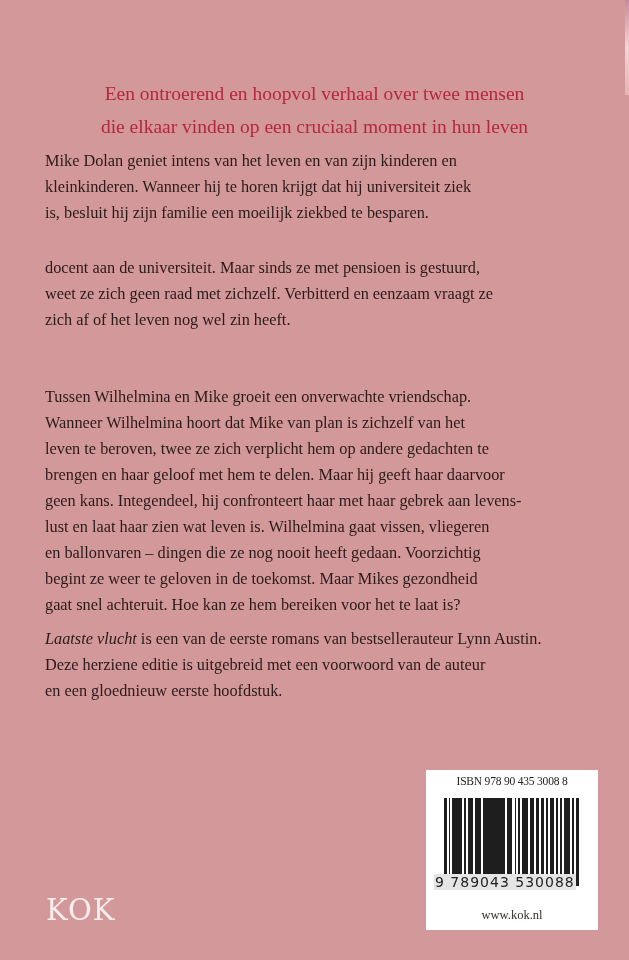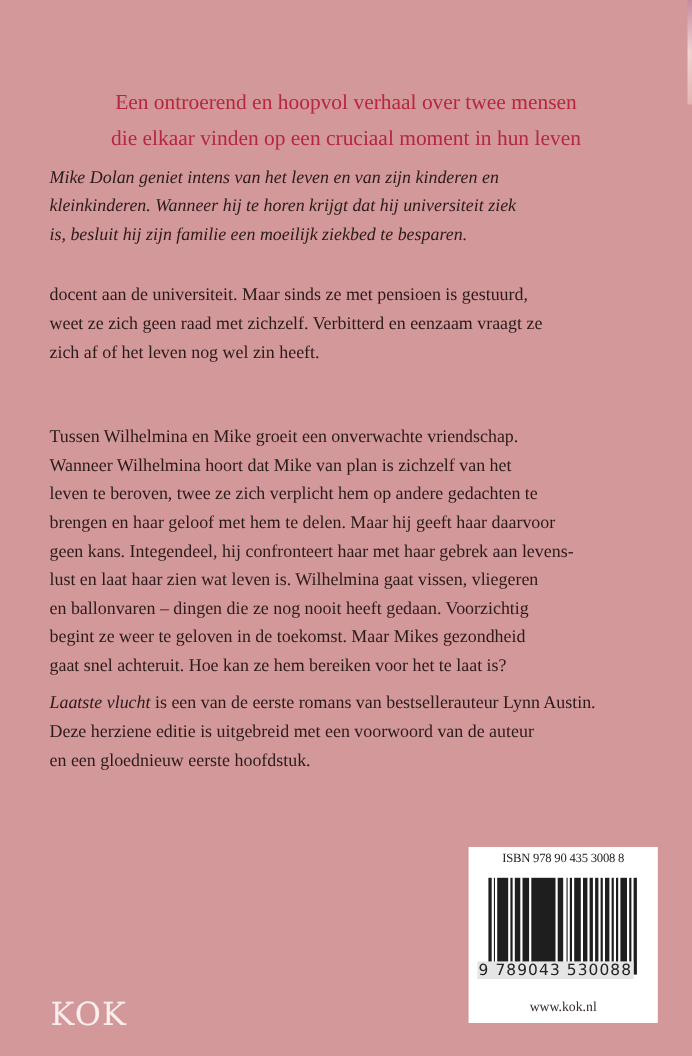--- a/index.html
+++ b/index.html
@@ -18,21 +18,21 @@
     .tagline {
       position: absolute; left: 0; right: 0; top: 55px;
       text-align: center; color: #b52640;
       font-size: 19.5px; line-height: 33px; margin-top: 22px;
     }
     .body-text {
       position: absolute; left: 45px; width: 540px;
       font-size: 16.3px; line-height: 26px; color: #2a1a1a;
     }
     .body-text p { margin: 0; }
-    .p1 { top: 148px; font-style: italic; }
+    .p1 { top: 148px; }
     .p2 { top: 255px; }
     .p3 { top: 384px; }
     .p4 { top: 626px; }
     .italic { font-style: italic; }
     .nur {
       position: absolute; right: 47px; top: 748px;
       font-size: 13px; color: #3a2a2a; letter-spacing: 0.3px; margin-top: 21px;
     }
     .barcode-box {
       position: absolute; left: 426px; top: 770px;
@@ -55,21 +55,20 @@
     }
     .barnum span { background: #e5e5e5; padding: 0 1px; }
     .url {
       position: absolute; left: 426px; width: 172px; top: 908px;
       text-align: center; font-size: 12.5px; color: #3a2a2a;
     }
     .logo {
       position: absolute; left: 46px; top: 893px;
       font-size: 29px; color: #fbeeee; letter-spacing: 1px;
       font-family: "DejaVu Serif", serif;
-      margin-top: 12px;
     }
   </style>
 </head>
 <body>
 
 <div class="page">
   <div class="spine-edge"></div>
 
   <div class="tagline">
     <div>Een ontroerend en hoopvol verhaal over twee mensen</div>

